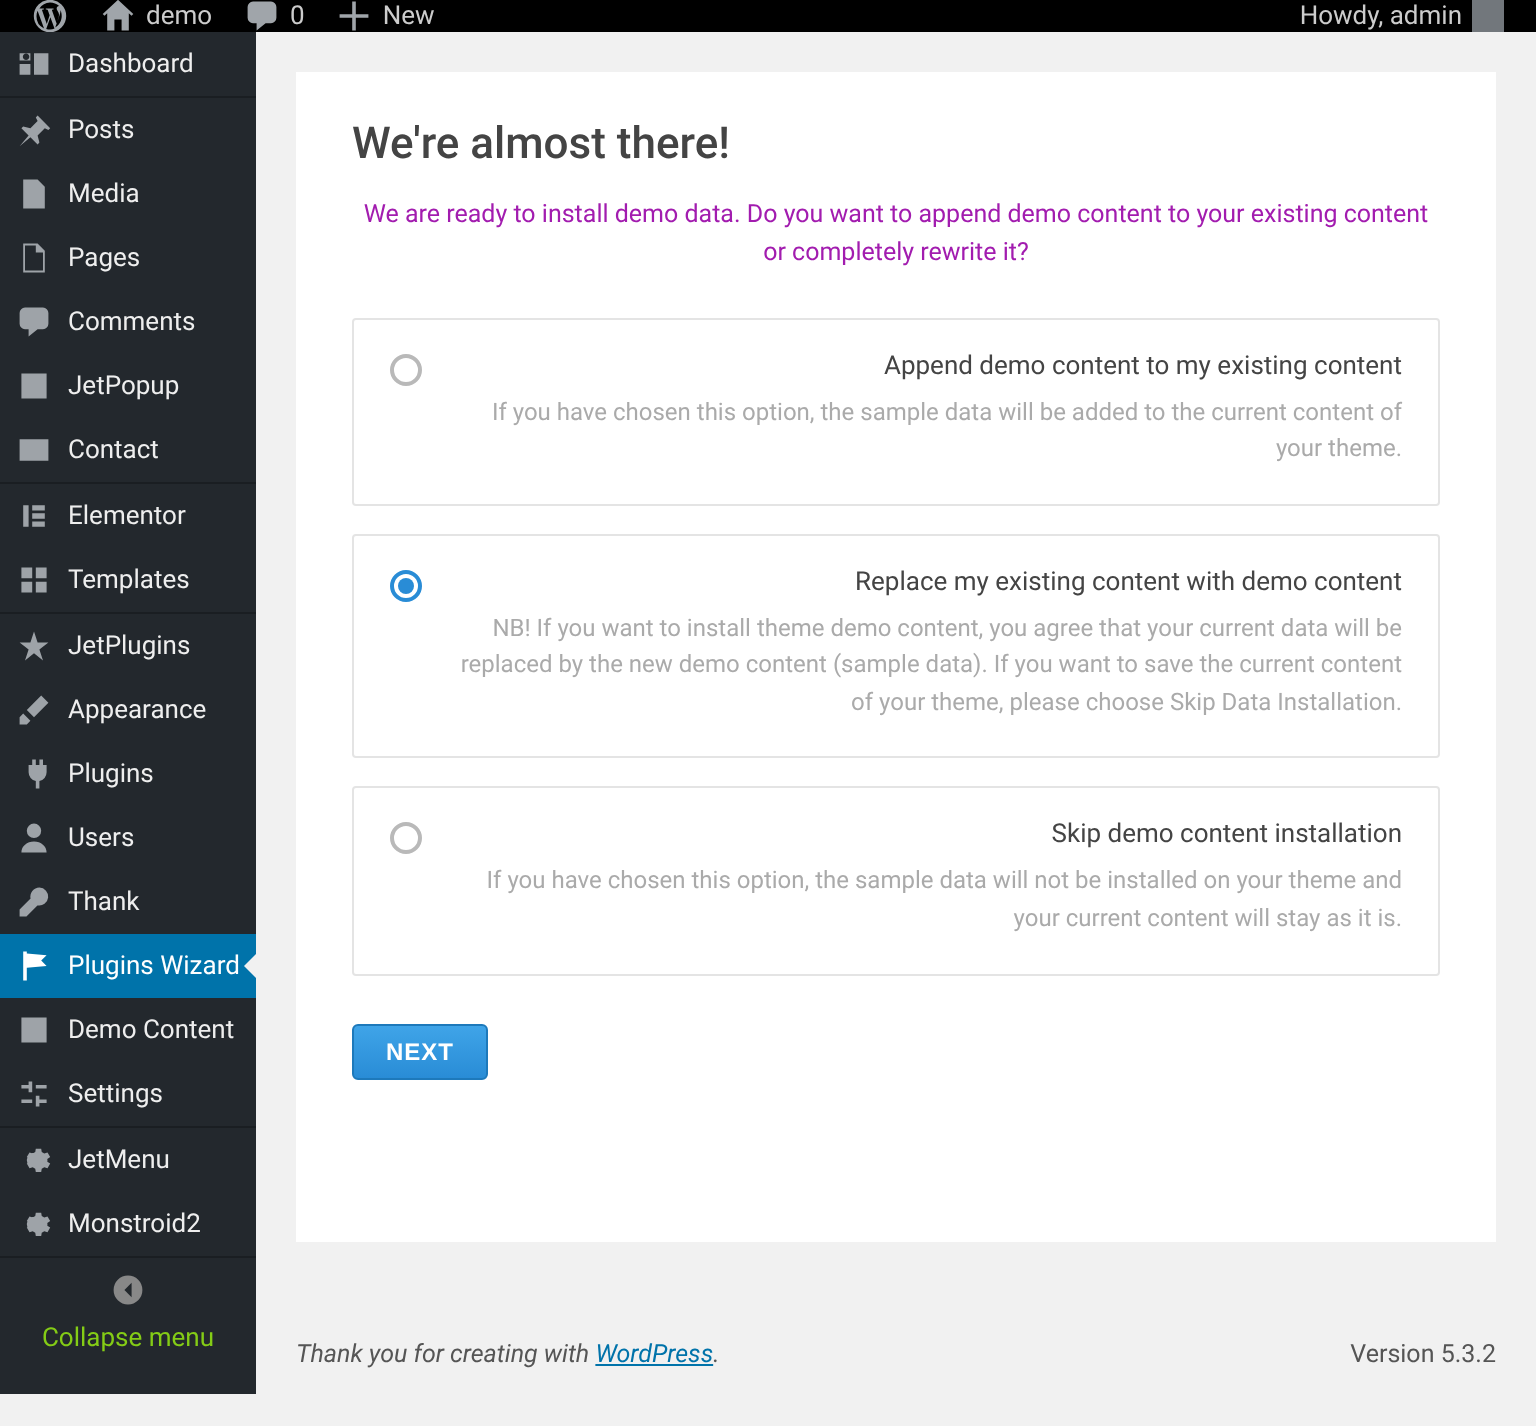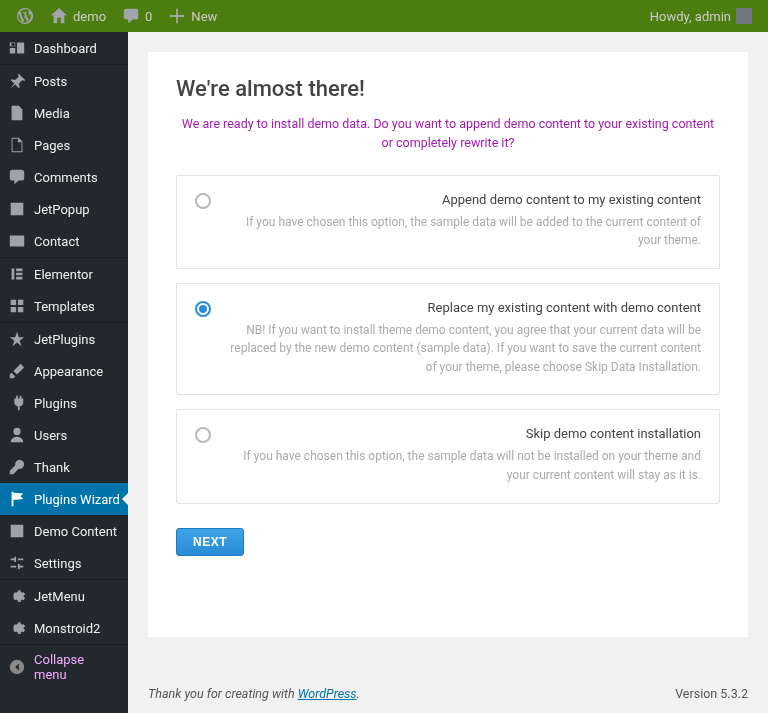--- a/index.html
+++ b/index.html
@@ -1,38 +1,38 @@
 <!DOCTYPE html>
 <html><head>
 <meta charset="utf-8">
 <style>
 * { margin: 0; padding: 0; box-sizing: border-box; }
 body { font-family: -apple-system, BlinkMacSystemFont, "Segoe UI", Roboto, Helvetica, Arial, sans-serif; font-size: 13px; color: #444; background: #f1f1f1; width: 768px; height: 713px; overflow: hidden; }
 
 
-.adminbar { height: 32px; background: #4d7c0f; color: #eee; display: flex; align-items: center; padding: 0 8px; font-size: 13px; }
+.adminbar { height: 16px; background: #000000; color: #eee; display: flex; align-items: center; padding: 0 8px; font-size: 13px; }
 .adminbar .left, .adminbar .right { display: flex; align-items: center; gap: 0; }
 .adminbar .right { margin-left: auto; }
 .adminbar .item { display: flex; align-items: center; gap: 5px; padding: 0 8px; height: 32px; cursor: pointer; color: #ccc; }
 .adminbar .ico { display: inline-flex; width: 18px; height: 18px; align-items: center; justify-content: center; }
 .adminbar svg { width: 18px; height: 18px; fill: #a0a5aa; }
 .avatar { width: 16px; height: 16px; background: #72777c; }
 
 
 .wrap { display: flex; height: calc(713px - 32px); }
 
 .sidebar { width: 128px; background: #23282d; color: #eee; font-size: 13px; overflow-y: auto; }
 .menu-sep { border-top: 1px solid #1a1e22; margin: 0; }
 .menu-item { display: flex; align-items: center; gap: 8px; padding: 7px 8px 7px 8px; color: #eee; cursor: pointer; position: relative; }
 .menu-item .ico { width: 18px; height: 18px; display: inline-flex; align-items: center; justify-content: center; flex-shrink: 0; }
 .menu-item svg { width: 18px; height: 18px; fill: #9ea3a8; }
 .menu-item.current { background: #0073aa; color: #fff; }
 .menu-item.current svg { fill: #fff; }
 .menu-item.current::after { content: ""; position: absolute; right: -0px; top: 50%; transform: translateY(-50%); border: 6px solid transparent; border-right-color: #f1f1f1; }
-.menu-item.collapse { color: #f0abfc; }
+.menu-item.collapse { color: #84cc16; flex-direction: column; }
 .menu-item.collapse svg { fill: #888; }
 
 
 .content { flex: 1; background: #f1f1f1; position: relative; overflow: auto; }
 .panel { background: #fff; margin: 20px; padding: 24px 28px 56px 28px; min-height: 585px; }
 .panel h1 { font-size: 22px; font-weight: 500; color: #444; margin-bottom: 14px; }
 .panel .sub { color: #a21caf; font-size: 12.5px; line-height: 1.5; margin-bottom: 22px; text-align: center; }
 
 .options { display: flex; flex-direction: column; gap: 14px; text-align: right; }
 .option { border: 1px solid #e4e4e4; border-radius: 2px; padding: 16px 18px 18px 18px; display: flex; gap: 12px; align-items: flex-start; }

